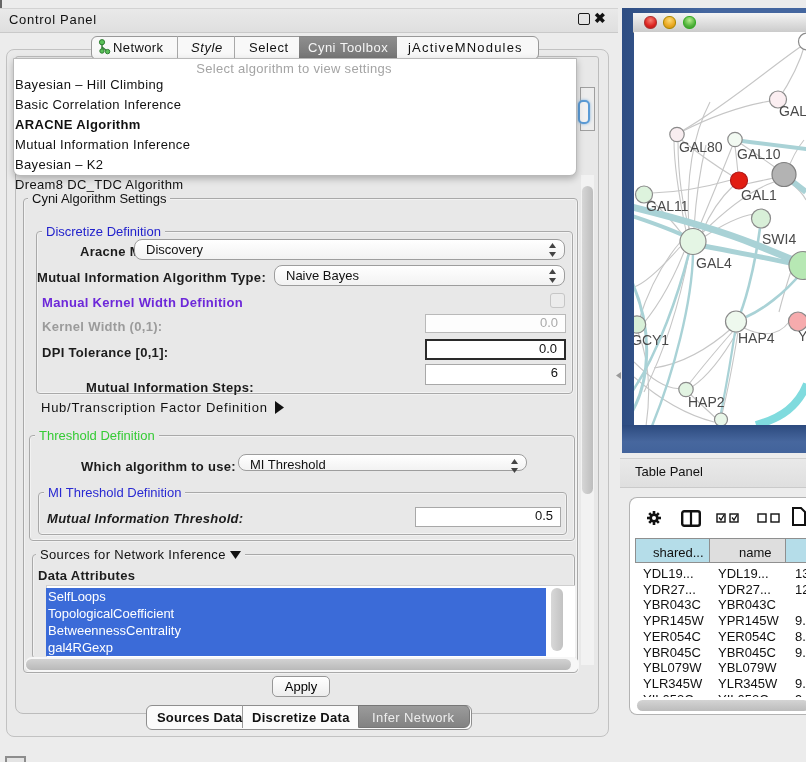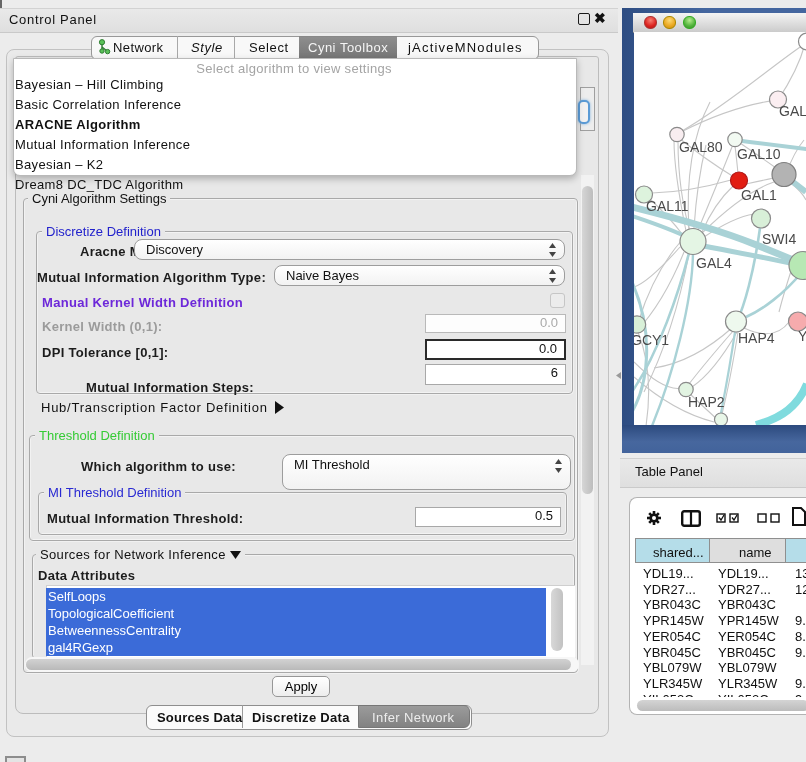--- a/index.html
+++ b/index.html
@@ -83,30 +83,30 @@
 <div class="field" style="left:425px;top:364px;width:141px;height:21px;">6</div>
 
 <div class="plain" style="left:41px;top:400px;font-weight:500;letter-spacing:0.75px;">Hub/Transcription Factor Definition</div>
 <svg class="abs" style="left:274px;top:401px;" width="11" height="13" viewBox="0 0 11 13">
     <path d="M1 0 L10 6.5 L1 13 Z" fill="#111"></path>
   </svg>
 
 <div class="gbox" style="left:29px;top:435px;width:544px;height:104px;"></div>
 <div class="glabel" style="left:35px;top:428px;color:#35cb35;">Threshold Definition</div>
 <div class="lbl" style="left:81px;top:459px;">Which algorithm to use:</div>
-<div class="combo" style="left:238px;top:454px;width:289px;height:36px;margin-left:44px;">
+<div class="combo" style="left:238px;top:454px;width:289px;height:17px;">
   <span class="ct">MI Threshold</span>
   <svg class="steppers" width="9" height="14" viewBox="0 0 9 14" style="top:4px">
       <path d="M4.5 0 L8 5 L1 5 Z" fill="#444"></path>
       <path d="M4.5 14 L8 9 L1 9 Z" fill="#444"></path>
     </svg>
 </div>
 <div class="gbox" style="left:38px;top:492px;width:527px;height:41px;"></div>
 <div class="glabel" style="left:44px;top:485px;color:#2929d2;">MI Threshold Definition</div>
-<div class="lbl" style="left:47px;top:511px;">Mutual Information Threshold:</div>
+<div class="lbl" style="left:47px;top:511px;font-style:italic;">Mutual Information Threshold:</div>
 <div class="field" style="left:415px;top:507px;width:146px;height:20px;">0.5</div>
 
 <div class="gbox" style="left:32px;top:554px;width:541px;height:103px;"></div>
 <div class="glabel" style="left:36px;top:547px;color:#111;letter-spacing:0.35px;">Sources for Network Inference&nbsp;<svg width="11" height="10" viewBox="0 0 11 10" style="vertical-align:-1px">
       <path d="M0 1 L11 1 L5.5 9 Z" fill="#111"></path>
     </svg></div>
 <div class="lbl" style="left:38px;top:568px;">Data Attributes</div>
 <div class="abs" style="left:46px;top:585px;width:528px;height:72px;background:#fff;border:1px solid #cfcfcf;border-right:none;"></div>
 <div class="abs" style="left:46px;top:588px;width:500px;height:68px;background:#3b6bd8;"></div>
 <div class="abs" style="left:48px;top:589px;font-size:13px;line-height:16.9px;color:#fff;">SelfLoops<br>TopologicalCoefficient<br>BetweennessCentrality<br>gal4RGexp</div>

